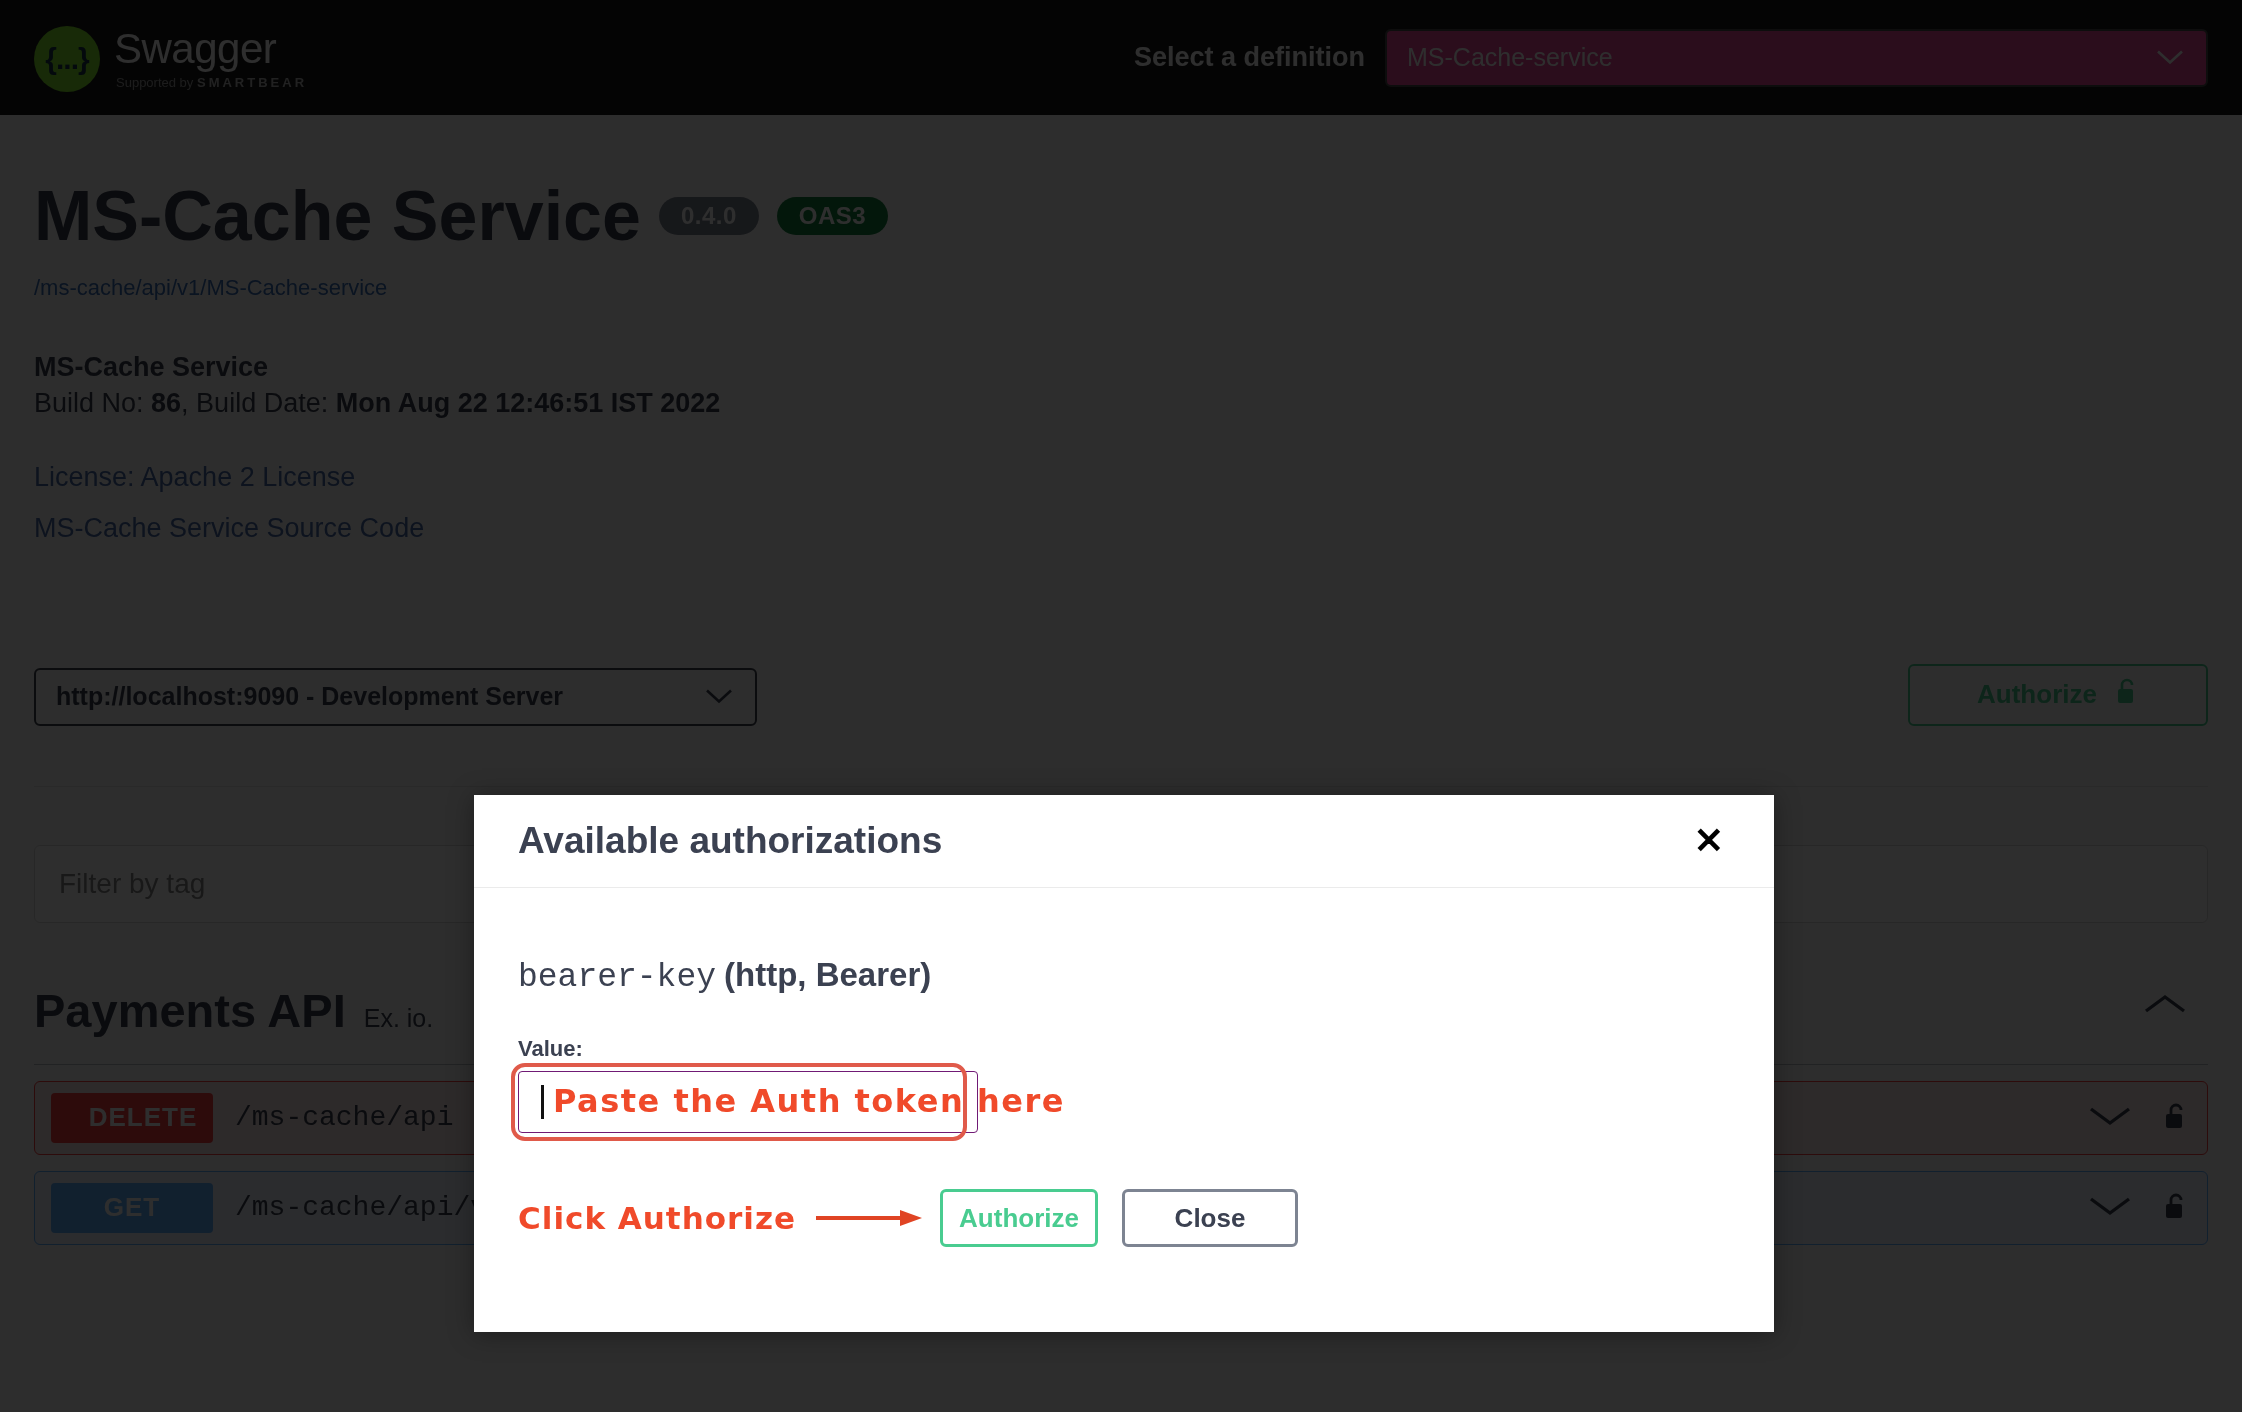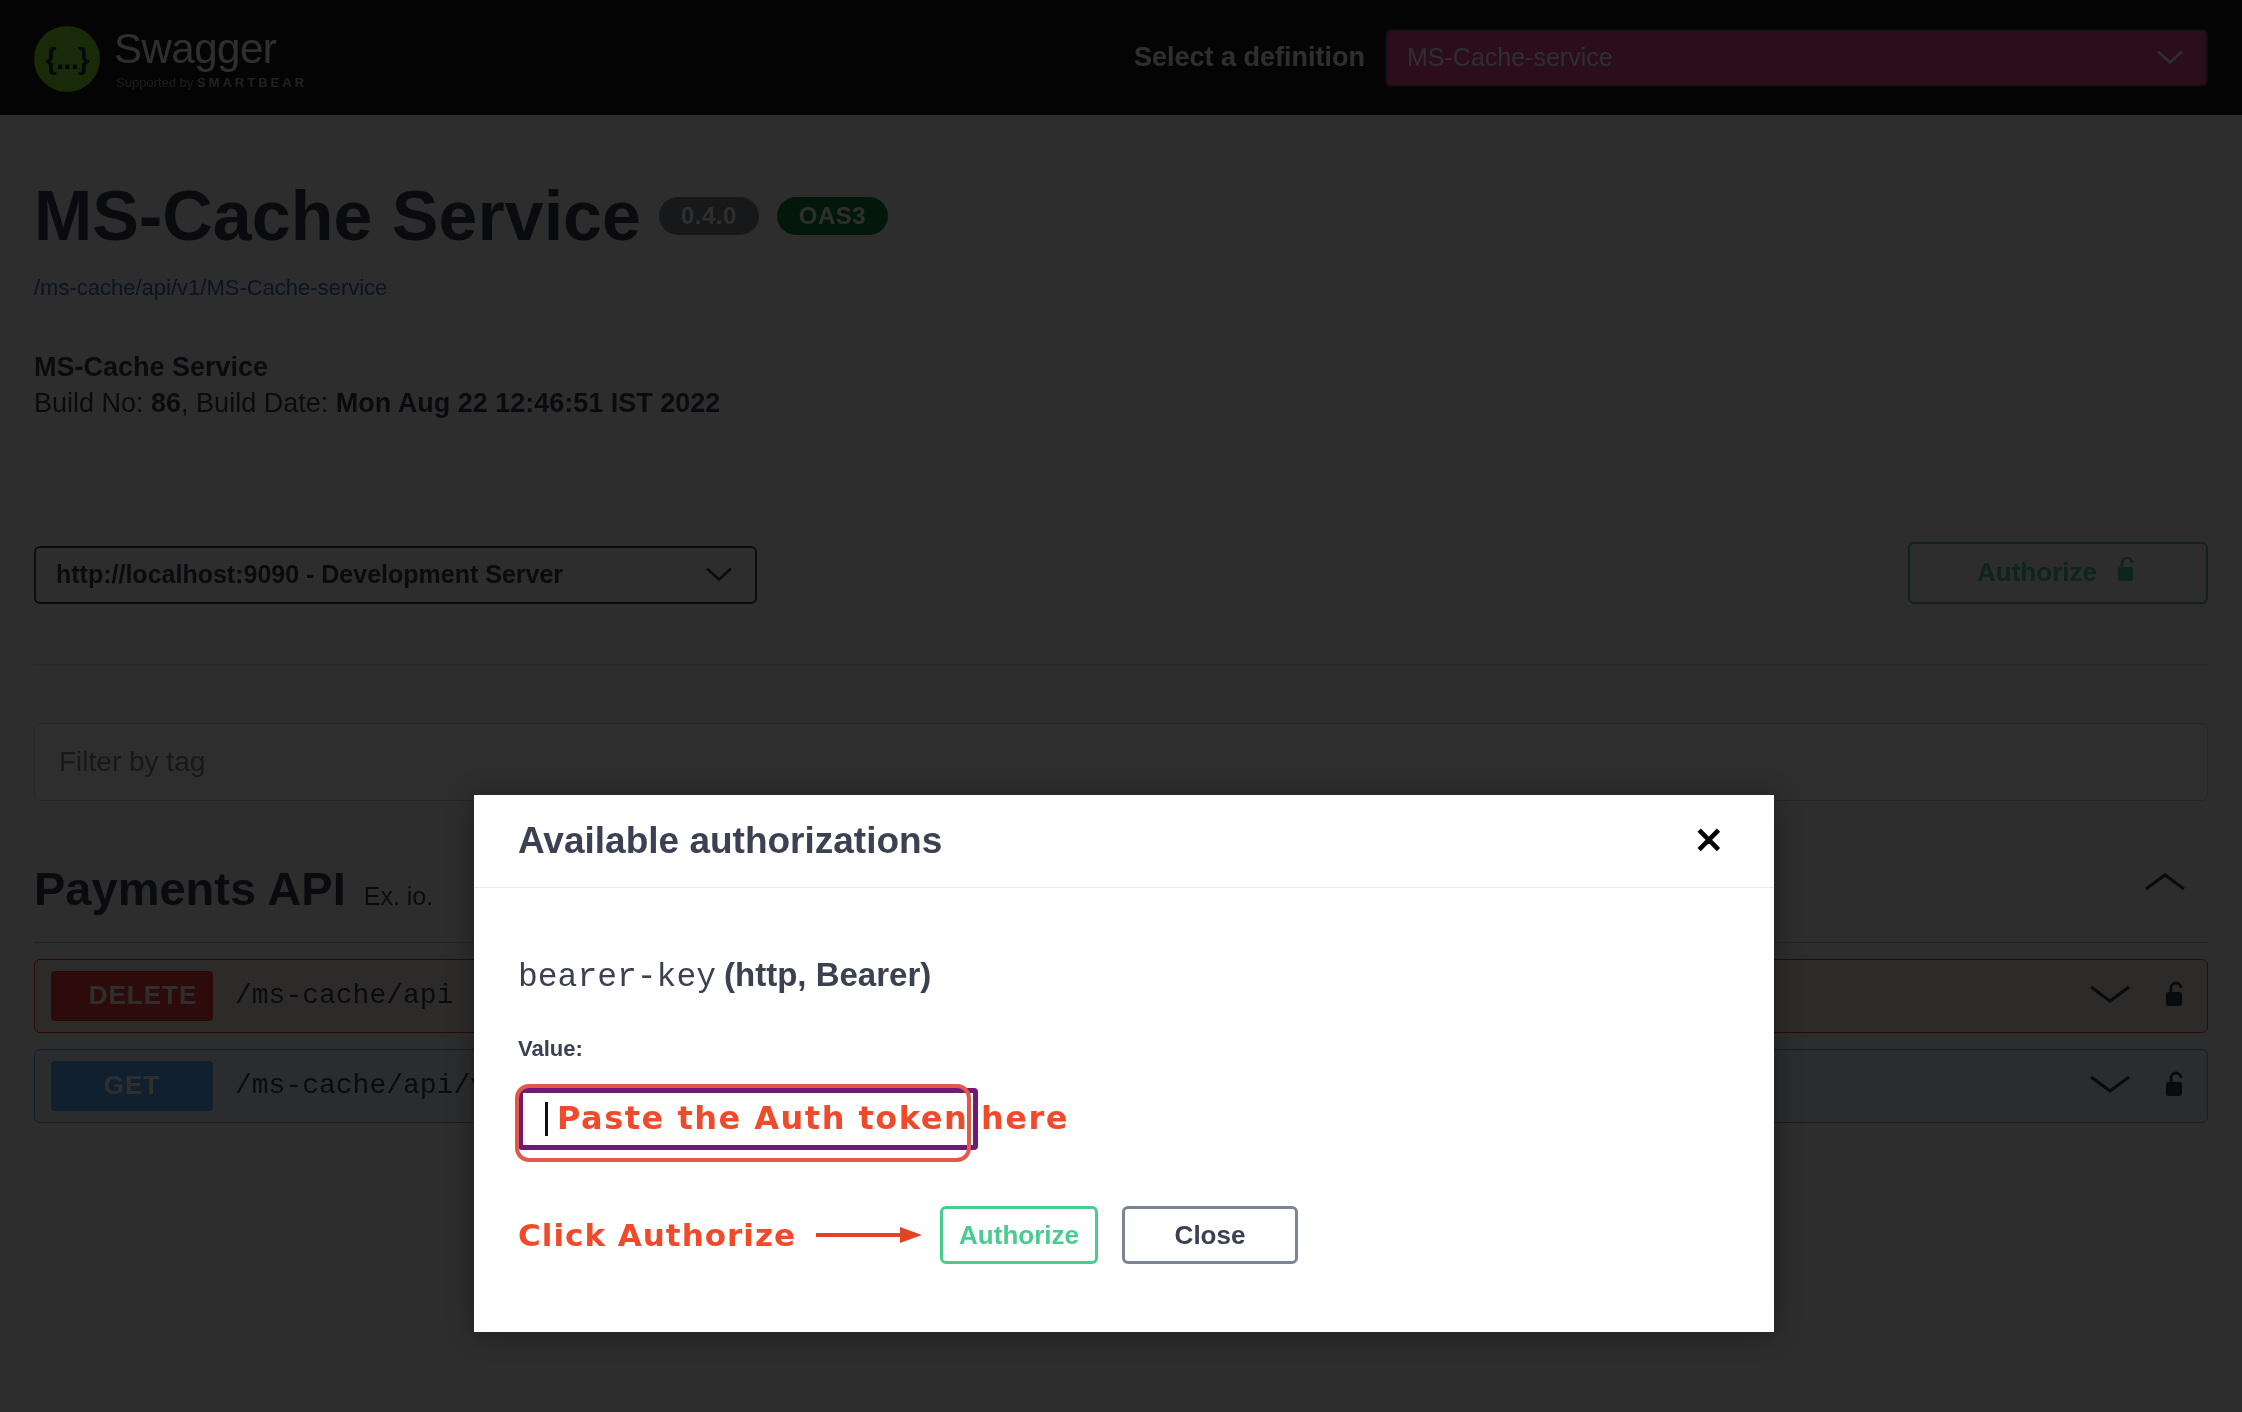--- a/index.html
+++ b/index.html
@@ -196,23 +196,23 @@
     font-size: 36px; font-weight: 700; color: #000; line-height: 1;
     background: none; border: 0; cursor: pointer; padding: 4px 8px;
   }
   .modal-body { padding: 68px 44px 0 44px; }
   .scheme-title { font-size: 33px; color: #3b4151; }
   .scheme-title .key { font-family: "Liberation Mono", monospace; font-weight: 400; }
   .scheme-title .type { font-weight: 700; margin-left: 8px; }
   .value-label { margin-top: 40px; font-size: 22px; font-weight: 700; color: #3b4151; }
 
   .value-input {
-    margin-top: 26px;
+    margin-top: 9px;
     width: 460px; height: 62px;
-    border: 5px solid #701a75; border-radius: 4px;
+    border: 1px solid #701a75; border-radius: 4px;
     background: #ffffff;
     position: relative;
     display: flex; align-items: center;
     padding-left: 22px;
   }
   .caret {
     width: 3px; height: 34px; background: #111;
   }
   
   .anno-box {
@@ -297,20 +297,24 @@
           <span class="badge-version">0.4.0</span>
           <span class="badge-oas">OAS3</span>
         </div>
         <div class="api-url">/ms-cache/api/v1/MS-Cache-service</div>
 
         <div class="api-desc">
           <strong>MS-Cache Service</strong><br>
           <span>Build No: </span><strong>86</strong><span>, Build Date: </span><strong>Mon Aug 22 12:46:51 IST 2022</strong>
         </div>
 
+        <div class="api-links">
+          <a href="#">License: Apache 2 License</a>
+          <a href="#">MS-Cache Service Source Code</a>
+        </div>
       </div>
 
       <div class="servers-row">
         <div class="servers-left">
           <div class="server-select">
             <span>http://localhost:9090 - Development Server</span>
             <span class="chev">
               <svg width="28" height="18" viewBox="0 0 28 18">
                   <path d="M2 3 L14 14 L26 3" stroke="#3b4151" stroke-width="2.6" fill="none"></path>
                 </svg>

